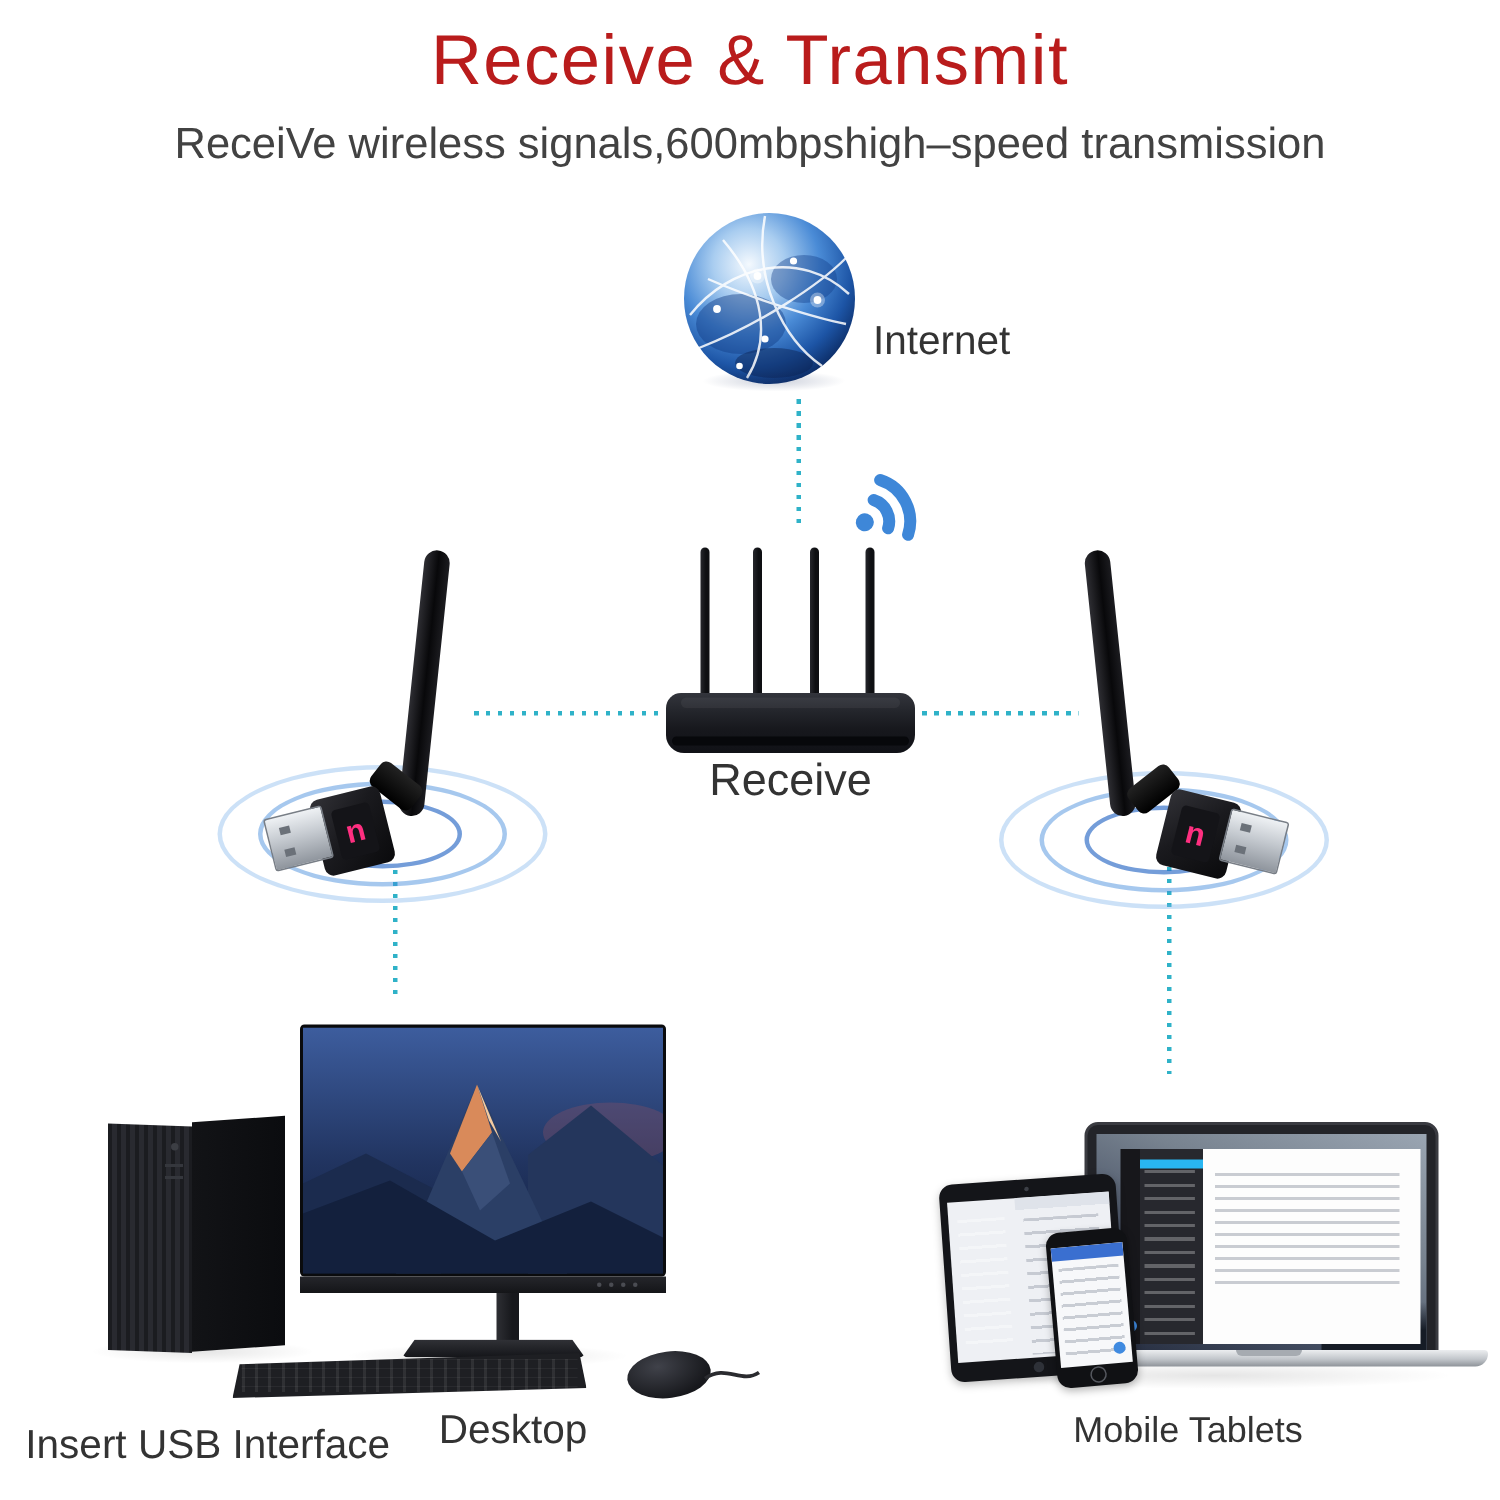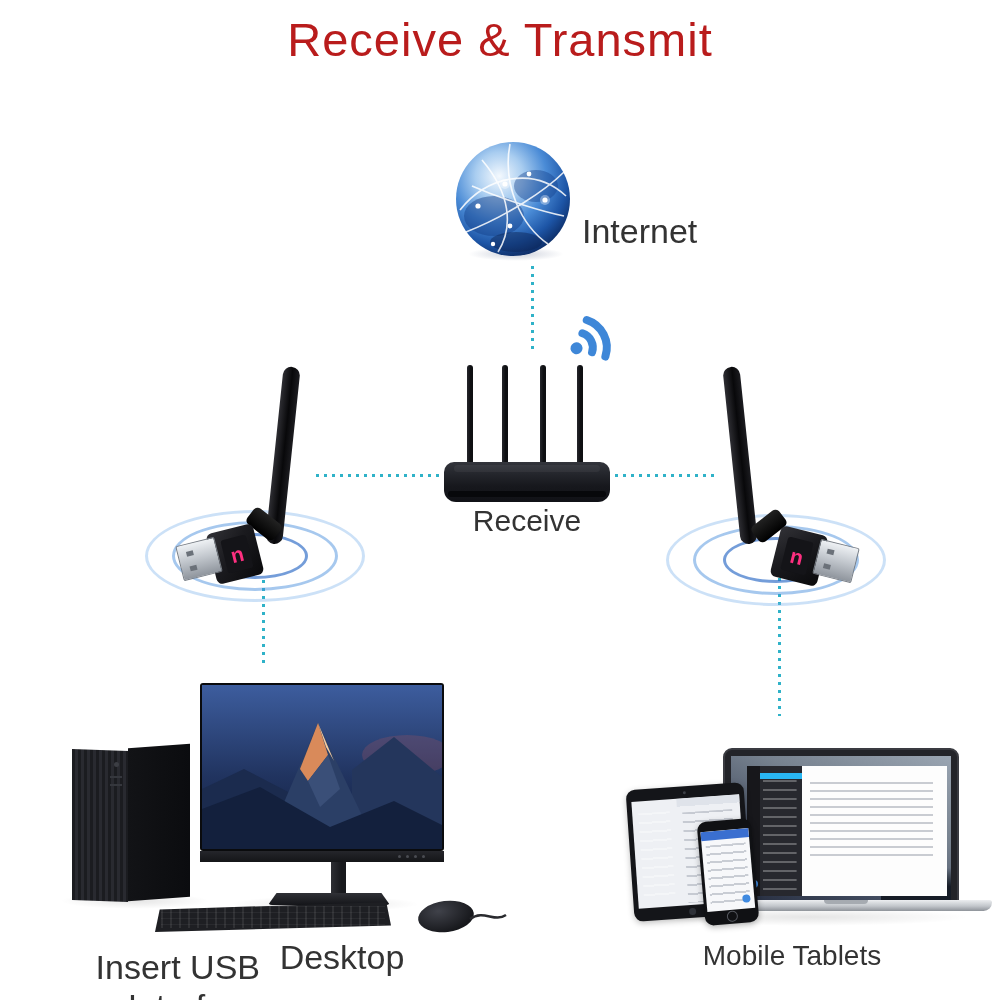--- a/index.html
+++ b/index.html
@@ -5,21 +5,21 @@
   html,body{margin:0;padding:0;}
   body{font-family:"Liberation Sans",sans-serif;background:#fff;}
   .canvas{position:relative;width:1000px;height:1000px;background:#ffffff;overflow:hidden;}
   .abs{position:absolute;}
 
   
   .title{top:12px;left:0;width:1000px;text-align:center;font-size:47px;color:#b91c1c;letter-spacing:1px;font-weight:400;}
   .subtitle{top:80px;left:0;width:1000px;text-align:center;font-size:29px;color:#424242;letter-spacing:0px;}
 
   
-  .lbl{color:#333;font-size:34px;}
+  .lbl{color:#333;font-size:27px;}
 
   
   .dot-v{width:3px;background:repeating-linear-gradient(180deg,#2fb2c8 0 3px,transparent 3px 8px);}
   .dot-h{height:3px;background:repeating-linear-gradient(90deg,#2fb2c8 0 3px,transparent 3px 8px);}
 
   
   .globe-shadow{left:468px;top:247px;width:96px;height:14px;border-radius:50%;
     background:radial-gradient(ellipse,rgba(20,40,90,.22),rgba(20,40,90,0) 70%);}
 
   
@@ -110,20 +110,21 @@
     background:repeating-linear-gradient(180deg,#c9cdd4 0 2px,transparent 2px 8px);}
   .ph-fab{position:absolute;right:4px;bottom:6px;width:8px;height:8px;border-radius:50%;background:#3f8ae0;}
   .ph-home{position:absolute;left:50%;bottom:2px;width:9px;height:9px;margin-left:-5px;border-radius:50%;border:1px solid #55585f;}
 </style>
 </head>
 <body>
 
 <div class="canvas">
 
   <div class="abs title">Receive &amp; Transmit</div>
+  <div class="abs subtitle">ReceiVe wireless signals,600mbpshigh–speed transmission</div>
 
   <div class="abs" style="left:452px;top:138px;width:122px;height:122px;">
     <svg width="122" height="122" viewBox="0 0 122 122">
       <defs>
         <radialGradient id="globeG" cx="38%" cy="30%" r="75%">
           <stop offset="0%" stop-color="#f4f9fe"></stop>
           <stop offset="28%" stop-color="#a9cdf0"></stop>
           <stop offset="55%" stop-color="#4a8bd6"></stop>
           <stop offset="80%" stop-color="#1d55a6"></stop>
           <stop offset="100%" stop-color="#0b2a62"></stop>
@@ -274,15 +275,15 @@
 
   <div class="abs phone">
     <div class="ph-screen">
       <div class="ph-bar"></div>
       <div class="ph-lines"></div>
       <div class="ph-fab"></div>
     </div>
     <div class="ph-home"></div>
   </div>
 
-  <div class="abs lbl" style="left:697px;top:940px;width:190px;text-align:center;font-size:28px;">Mobile Tablets</div>
+  <div class="abs lbl" style="left:697px;top:940px;width:190px;text-align:center;font-size:24px;">Mobile Tablets</div>
 
 </div>
 
 </body></html>

